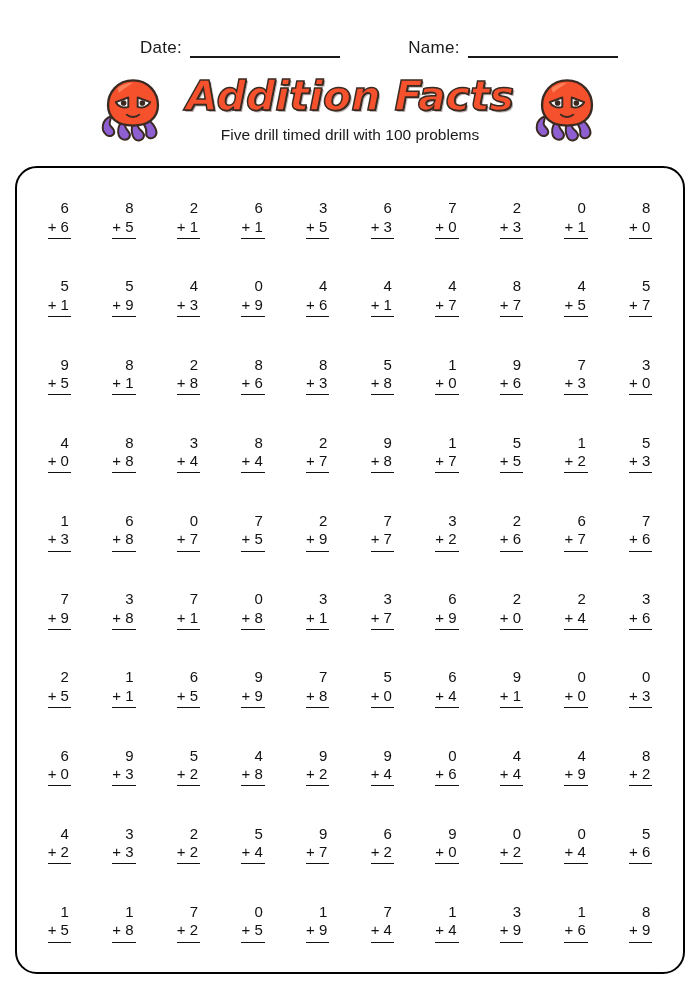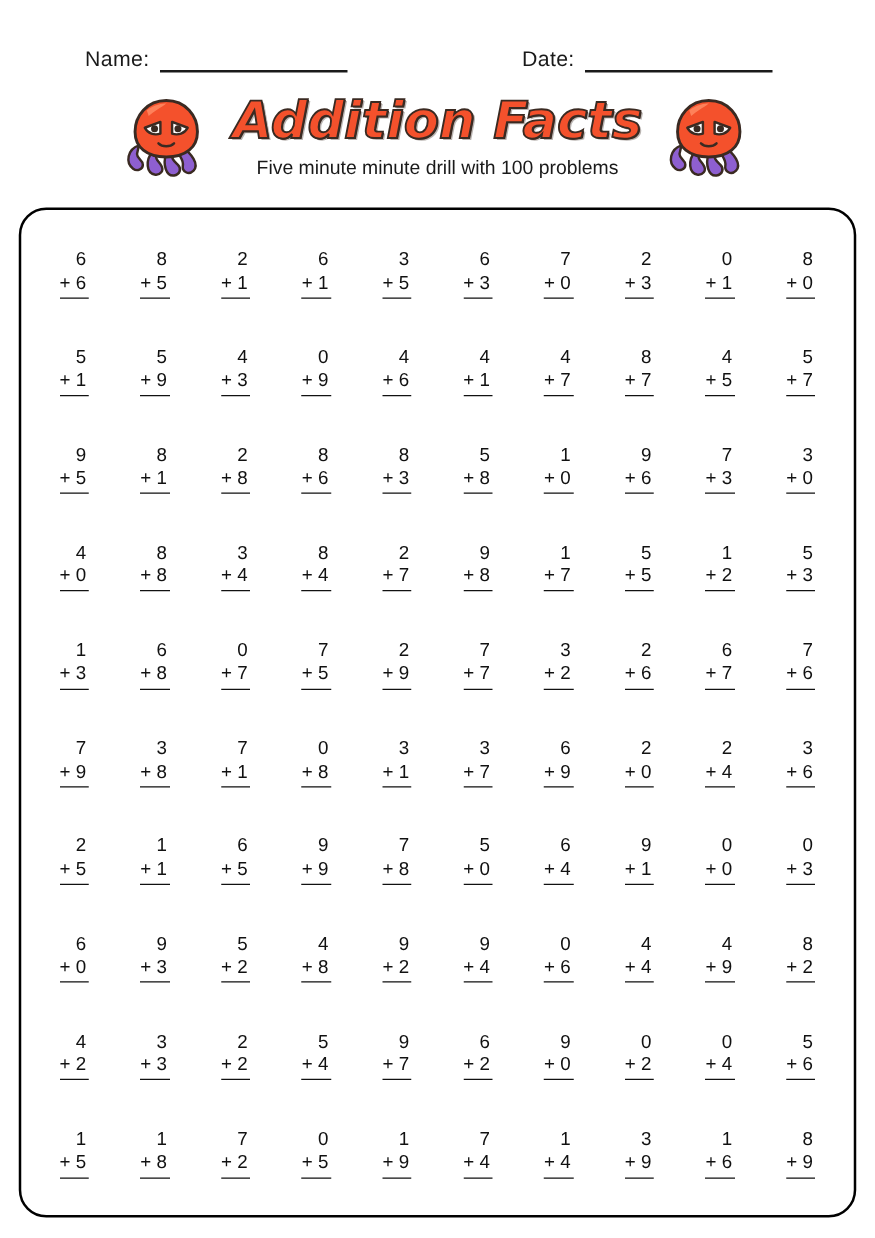--- a/index.html
+++ b/index.html
@@ -140,28 +140,28 @@
     padding: 0 2px 2px 0;
     white-space: pre;
   }
 </style>
 </head>
 <body>
 
 <div class="page">
 
   <div class="top-row">
+    <div class="field date-field">
+      <span class="field-label">Date:</span>
+      <span class="field-line"></span>
+    </div>
     <div class="field name-field">
       <span class="field-label">Name:</span>
       <span class="field-line"></span>
     </div>
-    <div class="field date-field">
-      <span class="field-label">Date:</span>
-      <span class="field-line"></span>
-    </div>
   </div>
 
   <div class="title-block">
 
     <svg class="octopus" viewBox="0 0 100 100">
       <g>
 
         <path d="M22 58 C10 62 8 76 16 82 C20 85 26 83 26 78 C26 73 20 72 20 67 Z" fill="#8e5fd0" stroke="#3a2a22" stroke-width="2.5" stroke-linejoin="round"></path>
         <path d="M36 64 C28 74 30 86 38 88 C44 89 48 84 45 79 C42 74 38 72 40 66 Z" fill="#8e5fd0" stroke="#3a2a22" stroke-width="2.5" stroke-linejoin="round"></path>
         <path d="M50 66 C46 78 50 90 58 89 C64 88 66 82 62 78 C58 74 55 72 56 66 Z" fill="#8e5fd0" stroke="#3a2a22" stroke-width="2.5" stroke-linejoin="round"></path>
@@ -174,21 +174,21 @@
         <path d="M72 40 L56 34 L56 46 C62 48 69 46 72 40 Z" fill="#ffffff" stroke="#3a2a22" stroke-width="2.5" stroke-linejoin="round"></path>
         <circle cx="38" cy="41" r="3.6" fill="#3a2a22"></circle>
         <circle cx="62" cy="41" r="3.6" fill="#3a2a22"></circle>
 
         <path d="M42 56 C46 60 54 60 58 56" fill="none" stroke="#3a2a22" stroke-width="2.5" stroke-linecap="round"></path>
       </g>
     </svg>
 
     <div class="title-center">
       <div class="worksheet-title">Addition Facts</div>
-      <div class="worksheet-subtitle">Five minute minute drill with 100 problems</div>
+      <div class="worksheet-subtitle">Five drill timed drill with 100 problems</div>
     </div>
 
     <svg class="octopus" viewBox="0 0 100 100">
       <g>
         <path d="M22 58 C10 62 8 76 16 82 C20 85 26 83 26 78 C26 73 20 72 20 67 Z" fill="#8e5fd0" stroke="#3a2a22" stroke-width="2.5" stroke-linejoin="round"></path>
         <path d="M36 64 C28 74 30 86 38 88 C44 89 48 84 45 79 C42 74 38 72 40 66 Z" fill="#8e5fd0" stroke="#3a2a22" stroke-width="2.5" stroke-linejoin="round"></path>
         <path d="M50 66 C46 78 50 90 58 89 C64 88 66 82 62 78 C58 74 55 72 56 66 Z" fill="#8e5fd0" stroke="#3a2a22" stroke-width="2.5" stroke-linejoin="round"></path>
         <path d="M66 60 C76 66 84 78 78 84 C73 89 66 85 67 79 C68 73 64 70 62 65 Z" fill="#8e5fd0" stroke="#3a2a22" stroke-width="2.5" stroke-linejoin="round"></path>
         <path d="M50 12 C70 12 82 28 82 44 C82 60 70 70 50 70 C30 70 18 60 18 44 C18 28 30 12 50 12 Z" fill="#f4512c" stroke="#3a2a22" stroke-width="3" stroke-linejoin="round"></path>
         <path d="M30 22 C38 16 46 15 50 15 C44 20 38 22 32 28 Z" fill="#ff8a63" opacity="0.85"></path>

